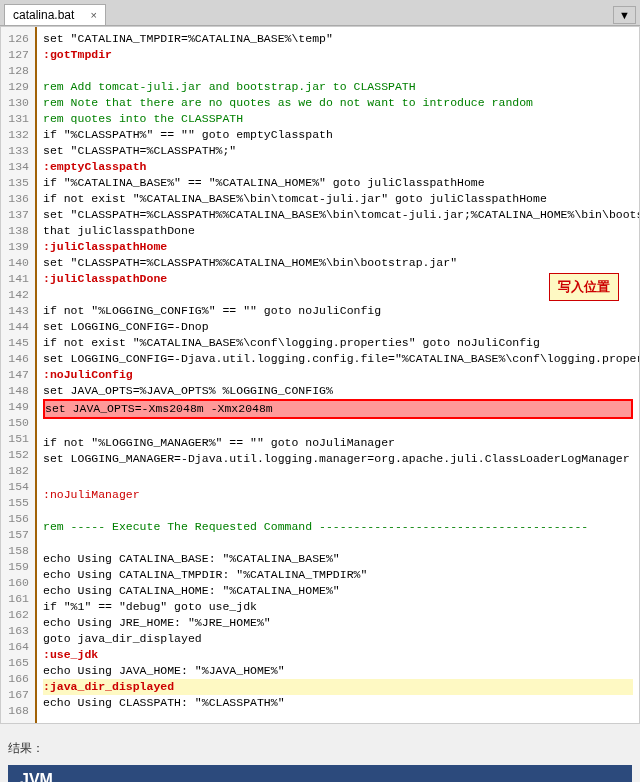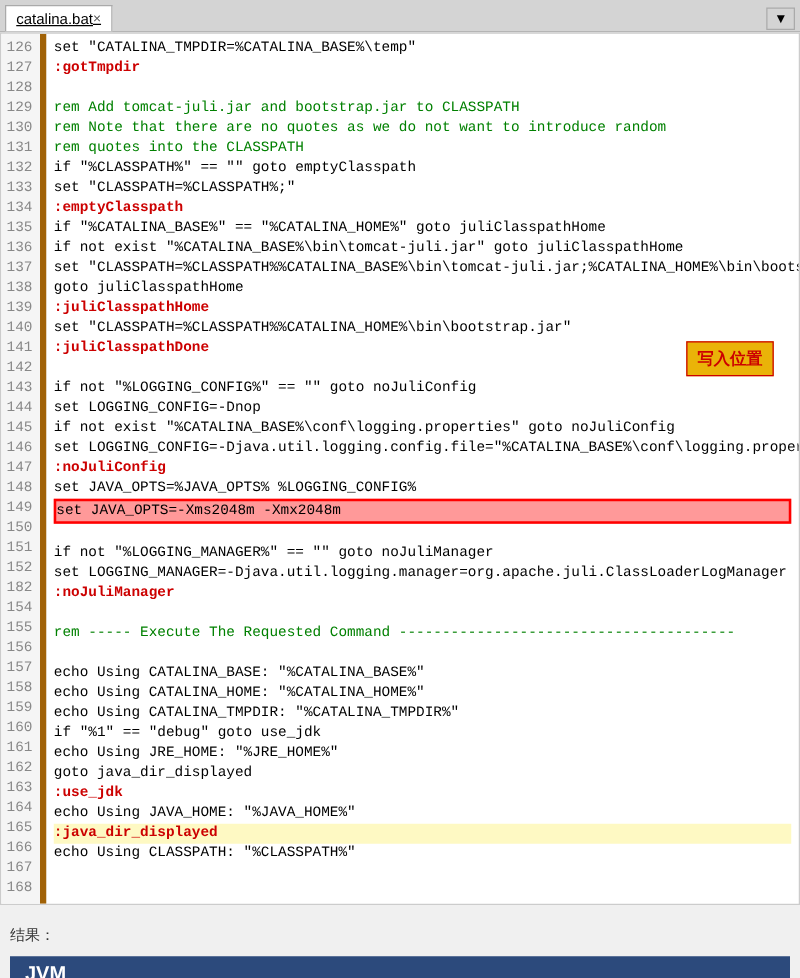--- a/index.html
+++ b/index.html
@@ -20,23 +20,22 @@
       border-bottom: 1px solid #aaa;
     }
     .tab {
       background: #fff;
       border: 1px solid #aaa;
       border-bottom: none;
       padding: 3px 8px;
       font-size: 12px;
       display: flex;
       align-items: center;
-      gap: 0;
+      gap: 16px;
       cursor: pointer;
-      text-decoration: underline;
     }
     .tab-close {
       font-size: 11px;
       color: #555;
       cursor: pointer;
     }
     .tab-dropdown {
       margin-left: auto;
       background: #d4d4d4;
       border: 1px solid #aaa;
@@ -56,21 +55,21 @@
 
     .code-area {
       display: flex;
       font-family: 'Courier New', Courier, monospace;
       font-size: 11.5px;
       line-height: 16px;
     }
 
     .line-numbers {
       background: #f5f5f5;
-      border-right: 5px solid #a16207;
+      border-right: 2px solid #a16207;
       padding: 4px 6px 4px 4px;
       text-align: right;
       color: #888;
       user-select: none;
       min-width: 36px;
     }
 
     .line-numbers div {
       line-height: 16px;
     }
@@ -92,21 +91,21 @@
     }
 
     .code-line.highlight-red {
       background: #ff9999;
       border: 2px solid red;
     }
 
     
     .annotation-box {
       position: absolute;
-      background: #eab308;
+      background: #fef9c3;
       border: 1px solid #cc0000;
       padding: 4px 8px;
       font-size: 13px;
       color: #cc0000;
       font-weight: bold;
       right: 20px;
       top: 246px;
       z-index: 10;
       white-space: nowrap;
     }
@@ -196,42 +195,42 @@
         <div class="code-line">&nbsp;</div>
         <div class="code-line" style="color: rgb(0, 128, 0);">rem Add tomcat-juli.jar and bootstrap.jar to CLASSPATH</div>
         <div class="code-line" style="color: rgb(0, 128, 0);">rem Note that there are no quotes as we do not want to introduce random</div>
         <div class="code-line" style="color: rgb(0, 128, 0);">rem quotes into the CLASSPATH</div>
         <div class="code-line">if "%CLASSPATH%" == "" goto emptyClasspath</div>
         <div class="code-line">set "CLASSPATH=%CLASSPATH%;"</div>
         <div class="code-line" style="color: rgb(204, 0, 0); font-weight: bold;">:emptyClasspath</div>
         <div class="code-line">if "%CATALINA_BASE%" == "%CATALINA_HOME%" goto juliClasspathHome</div>
         <div class="code-line">if not exist "%CATALINA_BASE%\bin\tomcat-juli.jar" goto juliClasspathHome</div>
         <div class="code-line">set "CLASSPATH=%CLASSPATH%%CATALINA_BASE%\bin\tomcat-juli.jar;%CATALINA_HOME%\bin\bootstrap.jar"</div>
-        <div class="code-line">goto juliClasspathHome</div>
+        <div class="code-line">that juliClasspathDone</div>
         <div class="code-line" style="color: rgb(204, 0, 0); font-weight: bold;">:juliClasspathHome</div>
         <div class="code-line">  set "CLASSPATH=%CLASSPATH%%CATALINA_HOME%\bin\bootstrap.jar"</div>
         <div class="code-line" style="color: rgb(204, 0, 0); font-weight: bold;">:juliClasspathDone</div>
         <div class="code-line">&nbsp;</div>
         <div class="code-line">if not "%LOGGING_CONFIG%" == "" goto noJuliConfig</div>
         <div class="code-line">set LOGGING_CONFIG=-Dnop</div>
         <div class="code-line">if not exist "%CATALINA_BASE%\conf\logging.properties" goto noJuliConfig</div>
         <div class="code-line">set LOGGING_CONFIG=-Djava.util.logging.config.file="%CATALINA_BASE%\conf\logging.properties"</div>
         <div class="code-line" style="color: rgb(204, 0, 0); font-weight: bold;">:noJuliConfig</div>
         <div class="code-line">set JAVA_OPTS=%JAVA_OPTS% %LOGGING_CONFIG%</div>
         <div class="code-line highlight-red">set JAVA_OPTS=-Xms2048m -Xmx2048m</div>
         <div class="code-line">&nbsp;</div>
         <div class="code-line">if not "%LOGGING_MANAGER%" == "" goto noJuliManager</div>
         <div class="code-line">set LOGGING_MANAGER=-Djava.util.logging.manager=org.apache.juli.ClassLoaderLogManager</div>
-        <div class="code-line" style="color: rgb(204, 0, 0); font-weight: bold;">:noJuliManager</div>
+        <div class="code-line" style="color: rgb(204, 0, 0); font-weight: normal; margin-top: 20px;">:noJuliManager</div>
         <div class="code-line">&nbsp;</div>
         <div class="code-line" style="color: rgb(0, 128, 0);">rem ----- Execute The Requested Command ---------------------------------------</div>
         <div class="code-line">&nbsp;</div>
         <div class="code-line">echo Using CATALINA_BASE:   "%CATALINA_BASE%"</div>
+        <div class="code-line">echo Using CATALINA_TMPDIR: "%CATALINA_TMPDIR%"</div>
         <div class="code-line">echo Using CATALINA_HOME:   "%CATALINA_HOME%"</div>
-        <div class="code-line">echo Using CATALINA_TMPDIR: "%CATALINA_TMPDIR%"</div>
         <div class="code-line">if "%1" == "debug" goto use_jdk</div>
         <div class="code-line">echo Using JRE_HOME:        "%JRE_HOME%"</div>
         <div class="code-line">goto java_dir_displayed</div>
         <div class="code-line" style="color: rgb(204, 0, 0); font-weight: bold;">:use_jdk</div>
         <div class="code-line">echo Using JAVA_HOME:       "%JAVA_HOME%"</div>
         <div class="code-line highlight-yellow" style="color: rgb(204, 0, 0); font-weight: bold;">:java_dir_displayed</div>
         <div class="code-line">echo Using CLASSPATH:       "%CLASSPATH%"</div>
       </div>
   </div>
 </div>

